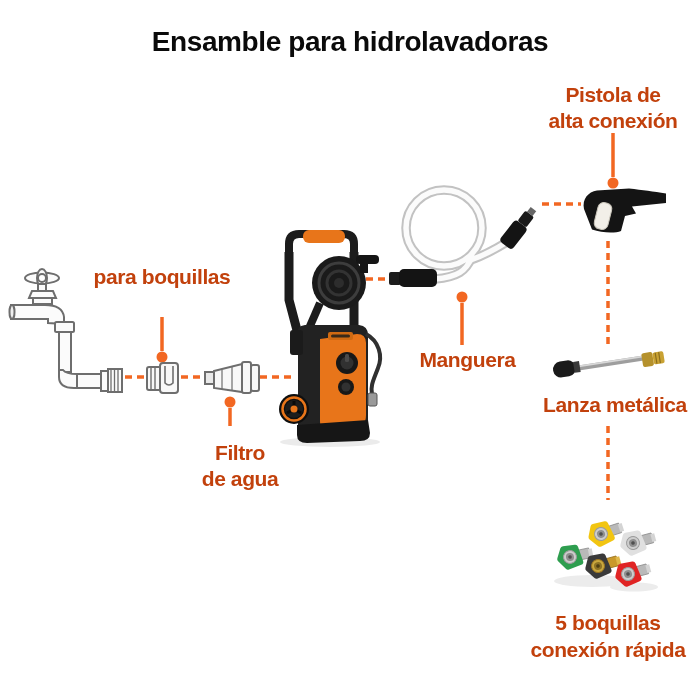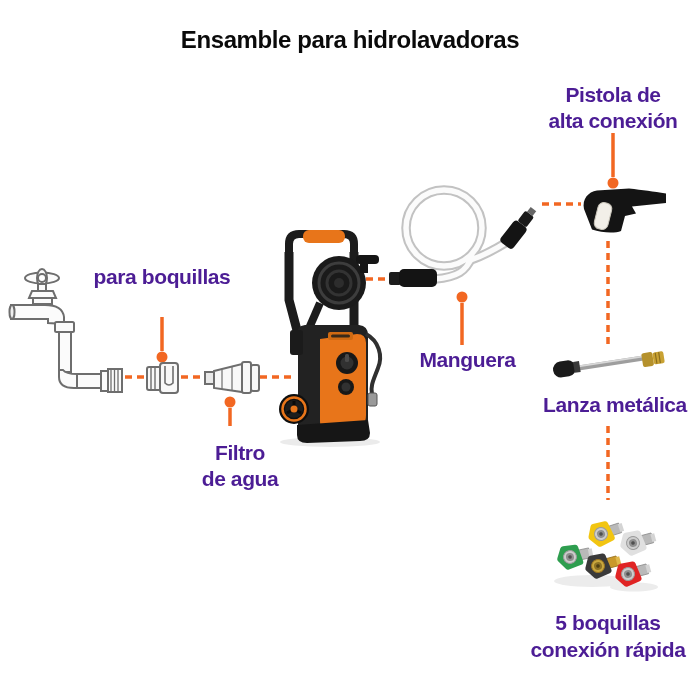--- a/index.html
+++ b/index.html
@@ -1,21 +1,21 @@
 <!DOCTYPE html>
 <html><head>
 <meta charset="utf-8">
 <style>
   html,body{margin:0;padding:0;background:#ffffff;}
   #stage{position:relative;width:700px;height:700px;background:#ffffff;overflow:hidden;
          font-family:"Liberation Sans","DejaVu Sans",sans-serif;}
-  .lbl{position:absolute;text-align:center;font-weight:bold;color:#4c1d95;
+  .lbl{position:absolute;text-align:center;font-weight:bold;color:#c2410c;
        font-size:21px;line-height:26px;letter-spacing:-0.4px;}
   .title{position:absolute;top:26px;left:0;width:700px;text-align:center;
-         font-weight:bold;font-size:24px;letter-spacing:-0.4px;color:#0a0a0a;}
+         font-weight:bold;font-size:28px;letter-spacing:-0.4px;color:#0a0a0a;}
   .lbl-pistola{top:82px;left:543px;width:140px;}
   .lbl-conector{top:264px;left:77px;width:170px;}
   .lbl-manguera{top:347px;left:405px;width:125px;}
   .lbl-lanza{top:392px;left:530px;width:170px;}
   .lbl-filtro{top:440px;left:175px;width:130px;}
   .lbl-boquillas{top:609px;left:512px;width:192px;line-height:27px;}
   svg{position:absolute;top:0;left:0;}
 </style>
 </head>
 <body>

